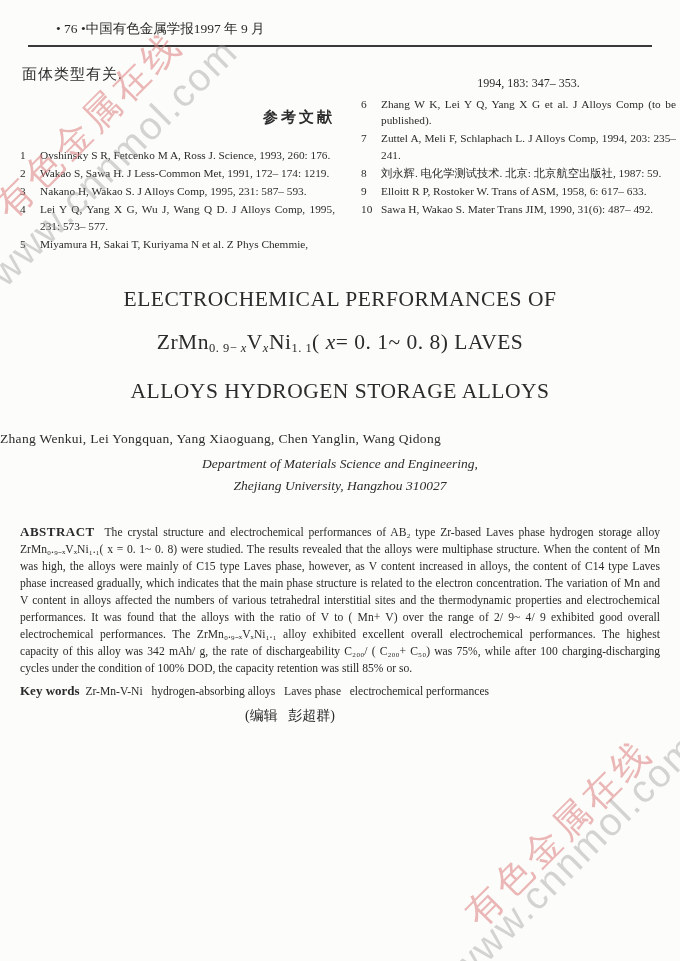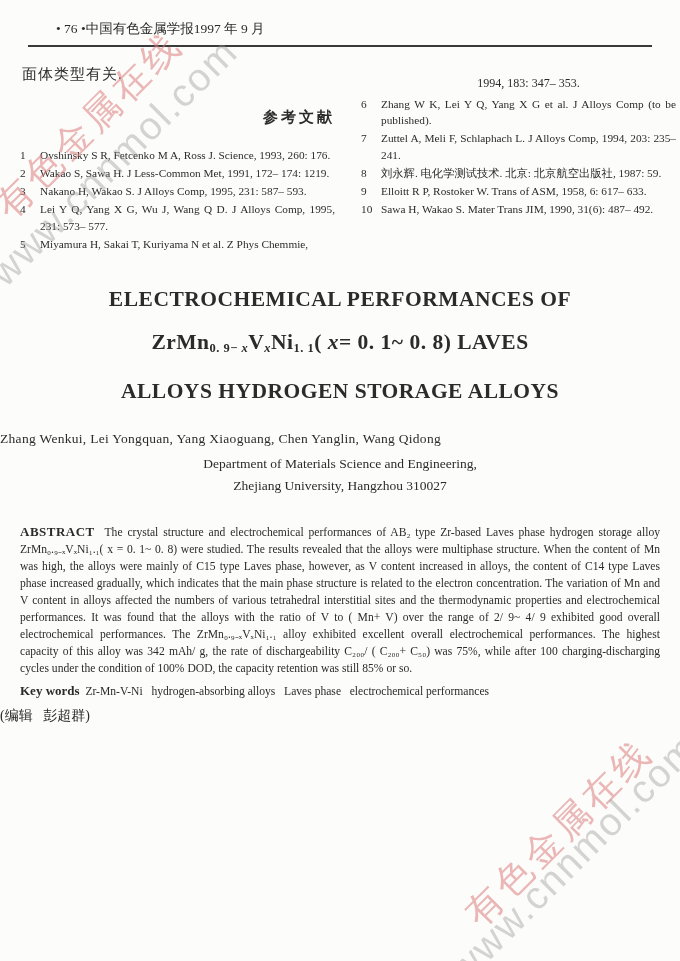--- a/index.html
+++ b/index.html
@@ -26,33 +26,33 @@
   .columns{display:flex;gap:26px;padding:12px 4px 0 20px;}
   .col{flex:1;min-width:0;}
   .intro{margin:6px 0 0 2px;font-size:15px;letter-spacing:1px;}
   .ref-heading{margin:24px 0 20px 0;text-align:right;font-size:15px;font-weight:bold;letter-spacing:3px;}
   .ref-list{margin:0;}
   .ref-item{display:flex;font-size:11.3px;line-height:16.5px;margin-bottom:1.5px;text-align:justify;}
   .ref-num{width:20px;flex-shrink:0;}
   .ref-text{flex:1;}
   .continuation{margin:16px 0 4px 0;padding-left:20px;font-size:12px;line-height:16.5px;text-align:center;}
   
-  .title-block{margin-top:24px;text-align:center;font-weight:bold;font-size:21.5px;line-height:43px;letter-spacing:0.5px;}
+  .title-block{margin-top:24px;text-align:center;font-weight:normal;font-size:21.5px;line-height:43px;letter-spacing:0.5px;}
   .fsub{font-size:0.58em;vertical-align:-0.28em;}
   .fsubi{font-size:0.58em;vertical-align:-0.28em;font-style:italic;}
   .fit{font-style:italic;}
   
   .authors{margin-top:18px;text-align:left;font-size:13.5px;letter-spacing:0.3px;}
-  .affil{margin-top:6px;text-align:center;font-size:13.5px;line-height:22px;}
+  .affil{margin-top:6px;text-align:center;font-size:13.5px;font-style:italic;line-height:22px;}
   
   .abstract{margin:26px 20px 0 20px;font-size:11.6px;line-height:17px;text-align:justify;}
   .abstract b{font-size:13px;letter-spacing:0.5px;}
   .keywords{margin:6px 20px 0 20px;font-size:11.6px;white-space:pre-wrap;}
   .keywords b{font-size:13px;}
-  .editor{margin:8px 100px 0 0;text-align:left;font-size:14px;white-space:pre-wrap;}
+  .editor{margin:8px 100px 0 0;text-align:center;font-size:14px;white-space:pre-wrap;}
 </style>
 </head>
 <body>
 
 <div class="page">
 
   <span class="wm wm-cn wm-top-cn">有色金属在线</span>
   <span class="wm wm-url wm-top-url">www.cnnmol.com</span>
 
   <div class="header">

